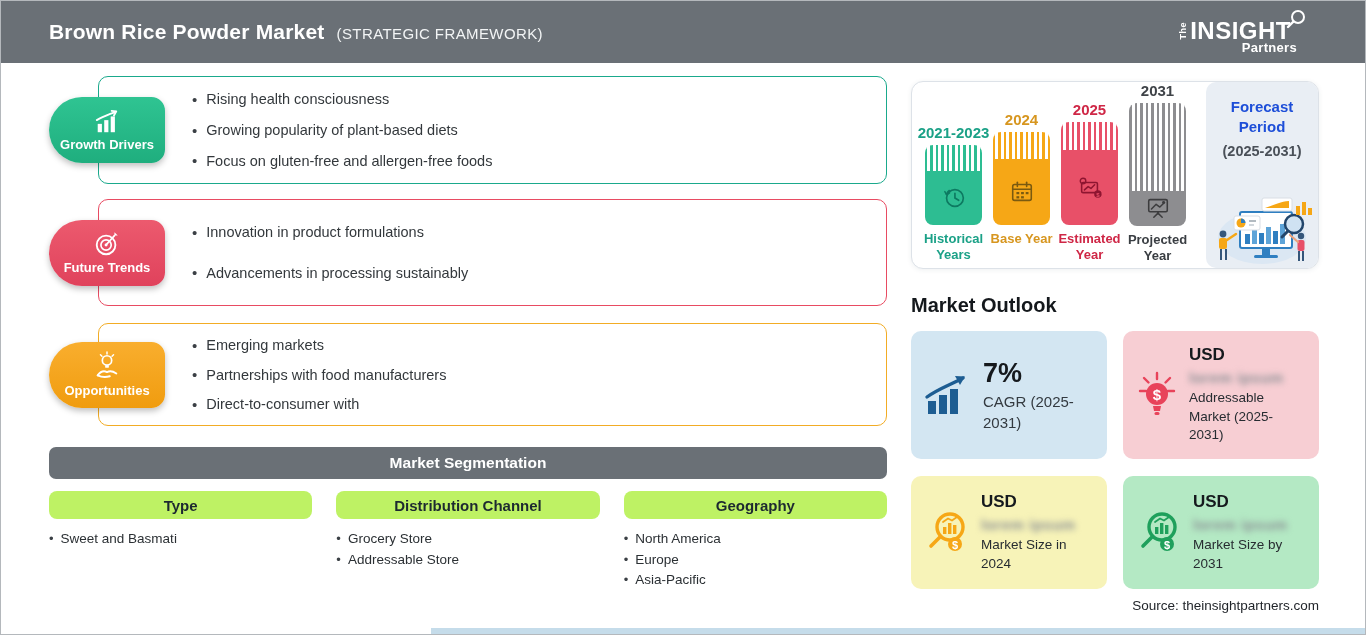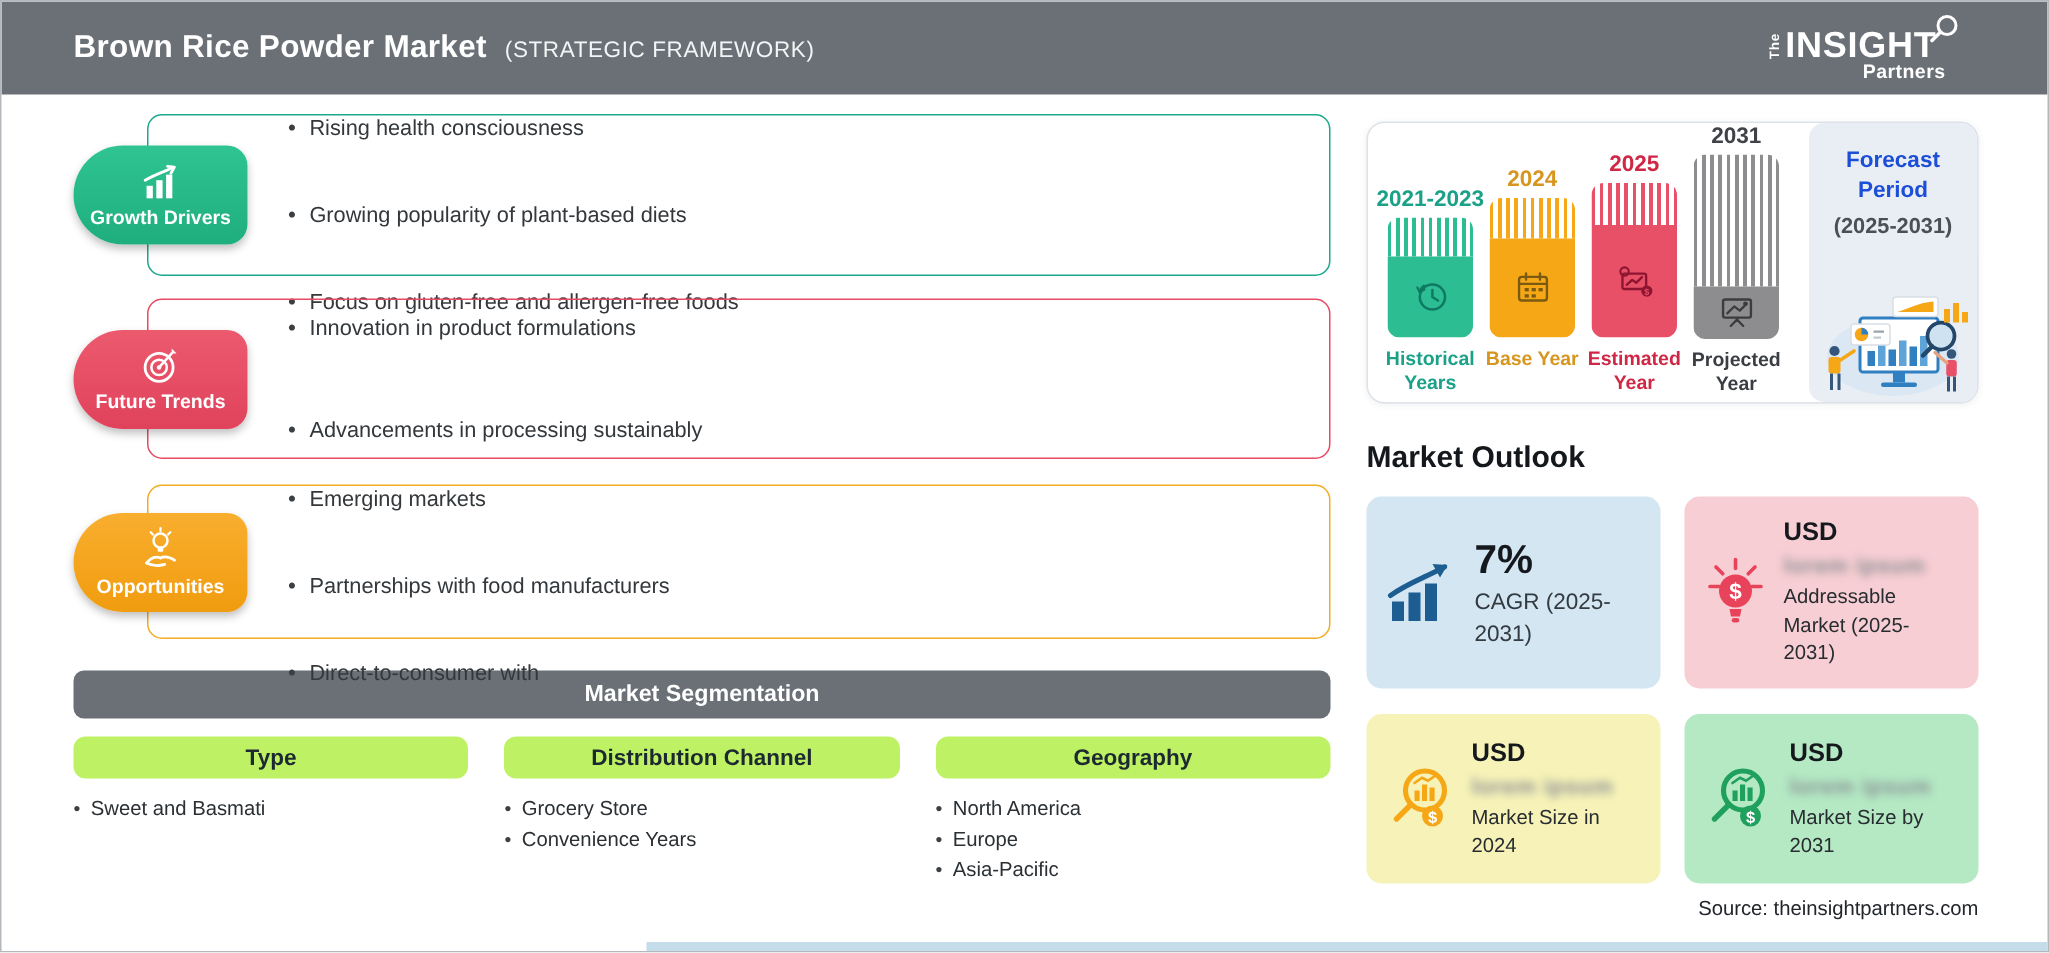--- a/index.html
+++ b/index.html
@@ -20,21 +20,21 @@
 
   
   .left-col { position:absolute; left:48px; top:75px; width:838px; }
   .section { position:relative; margin-bottom:15px; }
   .section.s2 { margin-bottom:17px; }
   .section.s3 { margin-bottom:21px; }
   .sec-box { margin-left:49px; border-radius:10px; padding-left:93px; display:flex; }
   .s1 .sec-box { border:1.5px solid #1aa98c; height:108px; }
   .s2 .sec-box { border:1.5px solid #e84b62; height:107px; }
   .s3 .sec-box { border:1.5px solid #f2ac25; height:103px; }
-  .sec-box ul { list-style:none; display:flex; flex-direction:column; justify-content:space-evenly; height:100%;gap:41px; }
+  .sec-box ul { list-style:none; display:flex; flex-direction:column; justify-content:space-evenly; height:100%; }
   .sec-box li { font-size:14.5px; color:#33383c; display:flex; align-items:center; }
   .sec-box li::before { content:"•"; color:#3b4045; margin-right:9px; font-size:15px; }
   .badge { position:absolute; left:0; top:50%; transform:translateY(-50%); width:116px; height:66px; border-radius:34px 14px 14px 34px; display:flex; flex-direction:column; align-items:center; justify-content:center; box-shadow:0 3px 6px rgba(0,0,0,.25); z-index:2; }
   .s1 .badge { background:linear-gradient(180deg,#2fc492,#1fae7e); }
   .s2 .badge { background:linear-gradient(180deg,#ec5a6e,#e0425c); }
   .s3 .badge { background:linear-gradient(180deg,#f9ae2e,#f09c0f); }
   .badge-label { color:#fff; font-size:13px; font-weight:700; margin-top:2px; white-space:nowrap; }
 
   
   .seg-bar { height:32px; background:#6a7076; border-radius:7px; display:flex; align-items:center; justify-content:center; color:#fff; font-size:15.5px; font-weight:700; margin-top:21px; }
@@ -183,21 +183,21 @@
       <div class="seg-col">
         <div class="seg-head">Type</div>
         <ul>
           <li>Sweet and Basmati</li>
         </ul>
       </div>
       <div class="seg-col">
         <div class="seg-head">Distribution Channel</div>
         <ul>
           <li>Grocery Store</li>
-          <li>Convenience Years</li>
+          <li>Addressable Store</li>
         </ul>
       </div>
       <div class="seg-col">
         <div class="seg-head">Geography</div>
         <ul>
           <li>North America</li>
           <li>Europe</li>
           <li>Asia-Pacific</li>
         </ul>
       </div>

